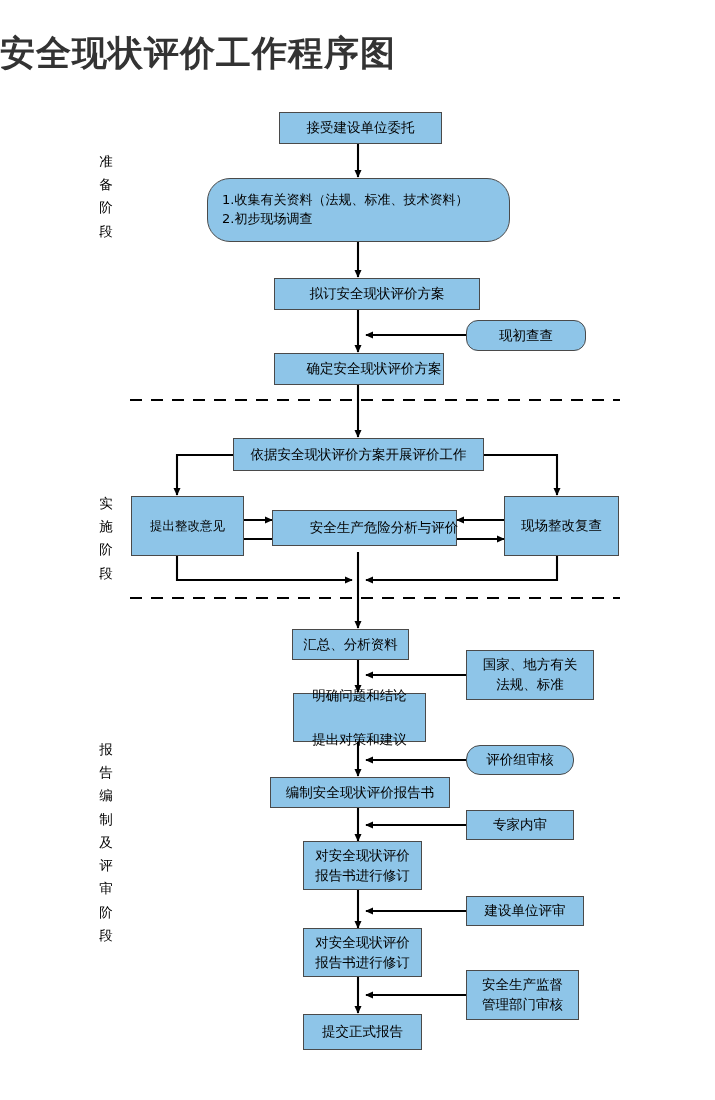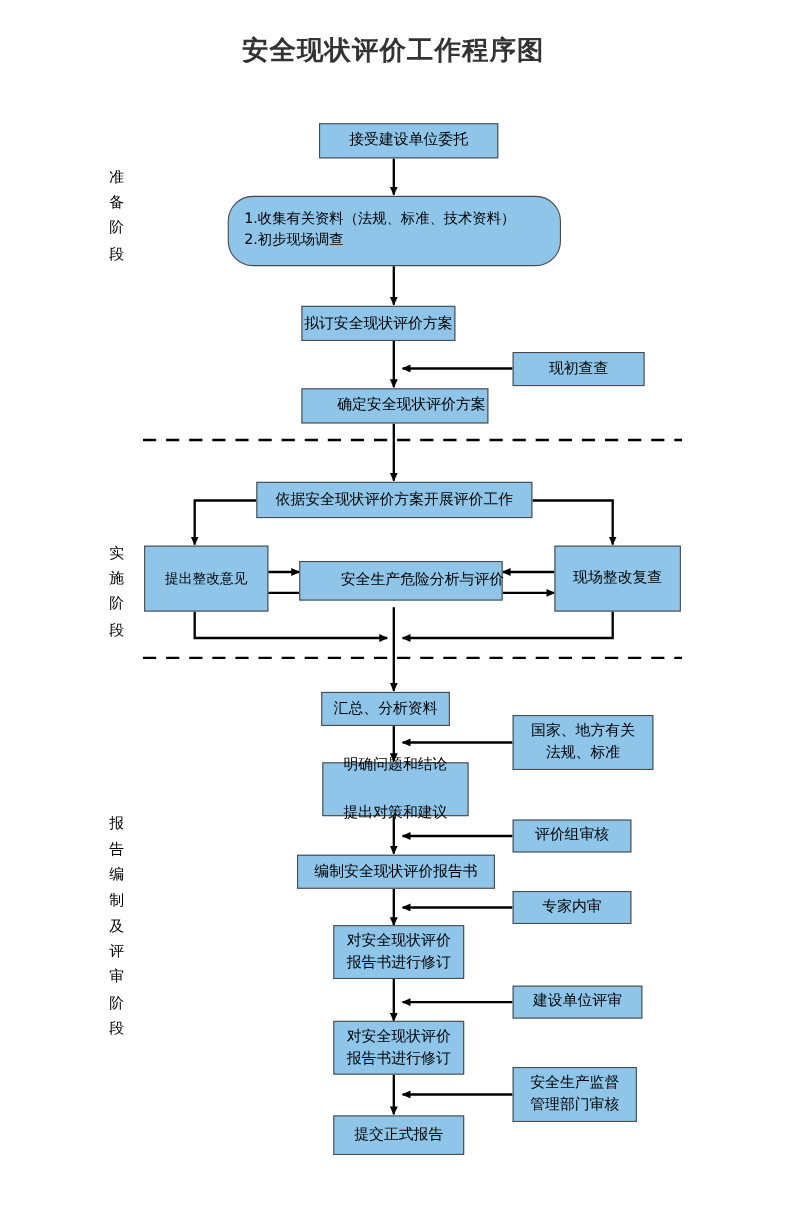--- a/index.html
+++ b/index.html
@@ -24,22 +24,21 @@
     position: absolute;
     left: 0; top: 0;
     width: 715px; height: 1100px;
     pointer-events: none;
   }
 
   .title {
     position: absolute;
     left: 0; top: 30px;
     width: 715px;
-    text-align: center;
-    font-size: 24px;
+    font-size: 35px;
     font-weight: bold;
     color: #333333;
     letter-spacing: 1px;
   }
 
   .node {
     position: absolute;
     background: #8ec5e8;
     border: 1px solid #4a4a4a;
     color: #000000;
@@ -148,34 +147,34 @@
     <span class="ch">告</span>
     <span class="ch">编</span>
     <span class="ch">制</span>
     <span class="ch">及</span>
     <span class="ch">评</span>
     <span class="ch">审</span>
     <span class="ch">阶</span>
     <span class="ch">段</span>
   </div>
 
-  <div class="node" style="left:290px; top:112px; width:163px; height:32px;">
+  <div class="node" style="left:279px; top:112px; width:163px; height:32px;">
     <span class="ln">接受建设单位委托</span>
   </div>
 
   <div class="node left-align" style="left:207px; top:178px; width:303px; height:64px; font-size:13px;">
     <span class="ln">1.收集有关资料（法规、标准、技术资料）</span>
     <span class="ln">2.初步现场调查</span>
   </div>
 
-  <div class="node" style="left:274px; top:278px; width:140px; height:32px;font-family:Liberation Serif, serif;">
+  <div class="node" style="left:274px; top:278px; width:206px; height:32px;">
     <span class="ln">拟订安全现状评价方案</span>
   </div>
 
-  <div class="node" style="left:466px; top:320px; width:120px; height:31px;">
+  <div class="node" style="left:466px; top:320px; width:120px; height:31px;border-radius:12px;">
     <span class="ln">现初查查</span>
   </div>
 
   <div class="node" style="left:274px; top:353px; width:170px; height:32px;padding-left:30px;">
     <span class="ln">确定安全现状评价方案</span>
   </div>
 
   <div class="node" style="left:233px; top:438px; width:251px; height:33px;">
     <span class="ln">依据安全现状评价方案开展评价工作</span>
   </div>
@@ -199,21 +198,21 @@
   <div class="node" style="left:466px; top:650px; width:128px; height:50px;">
     <span class="ln">国家、地方有关</span>
     <span class="ln">法规、标准</span>
   </div>
 
   <div class="node" style="left:293px; top:693px; width:133px; height:49px;gap:24px;">
     <span class="ln">明确问题和结论</span>
     <span class="ln">提出对策和建议</span>
   </div>
 
-  <div class="node" style="left:466px; top:745px; width:108px; height:30px;">
+  <div class="node" style="left:466px; top:745px; width:108px; height:30px;border-radius:14px;">
     <span class="ln">评价组审核</span>
   </div>
 
   <div class="node" style="left:270px; top:777px; width:180px; height:31px;">
     <span class="ln">编制安全现状评价报告书</span>
   </div>
 
   <div class="node" style="left:466px; top:810px; width:108px; height:30px;">
     <span class="ln">专家内审</span>
   </div>

